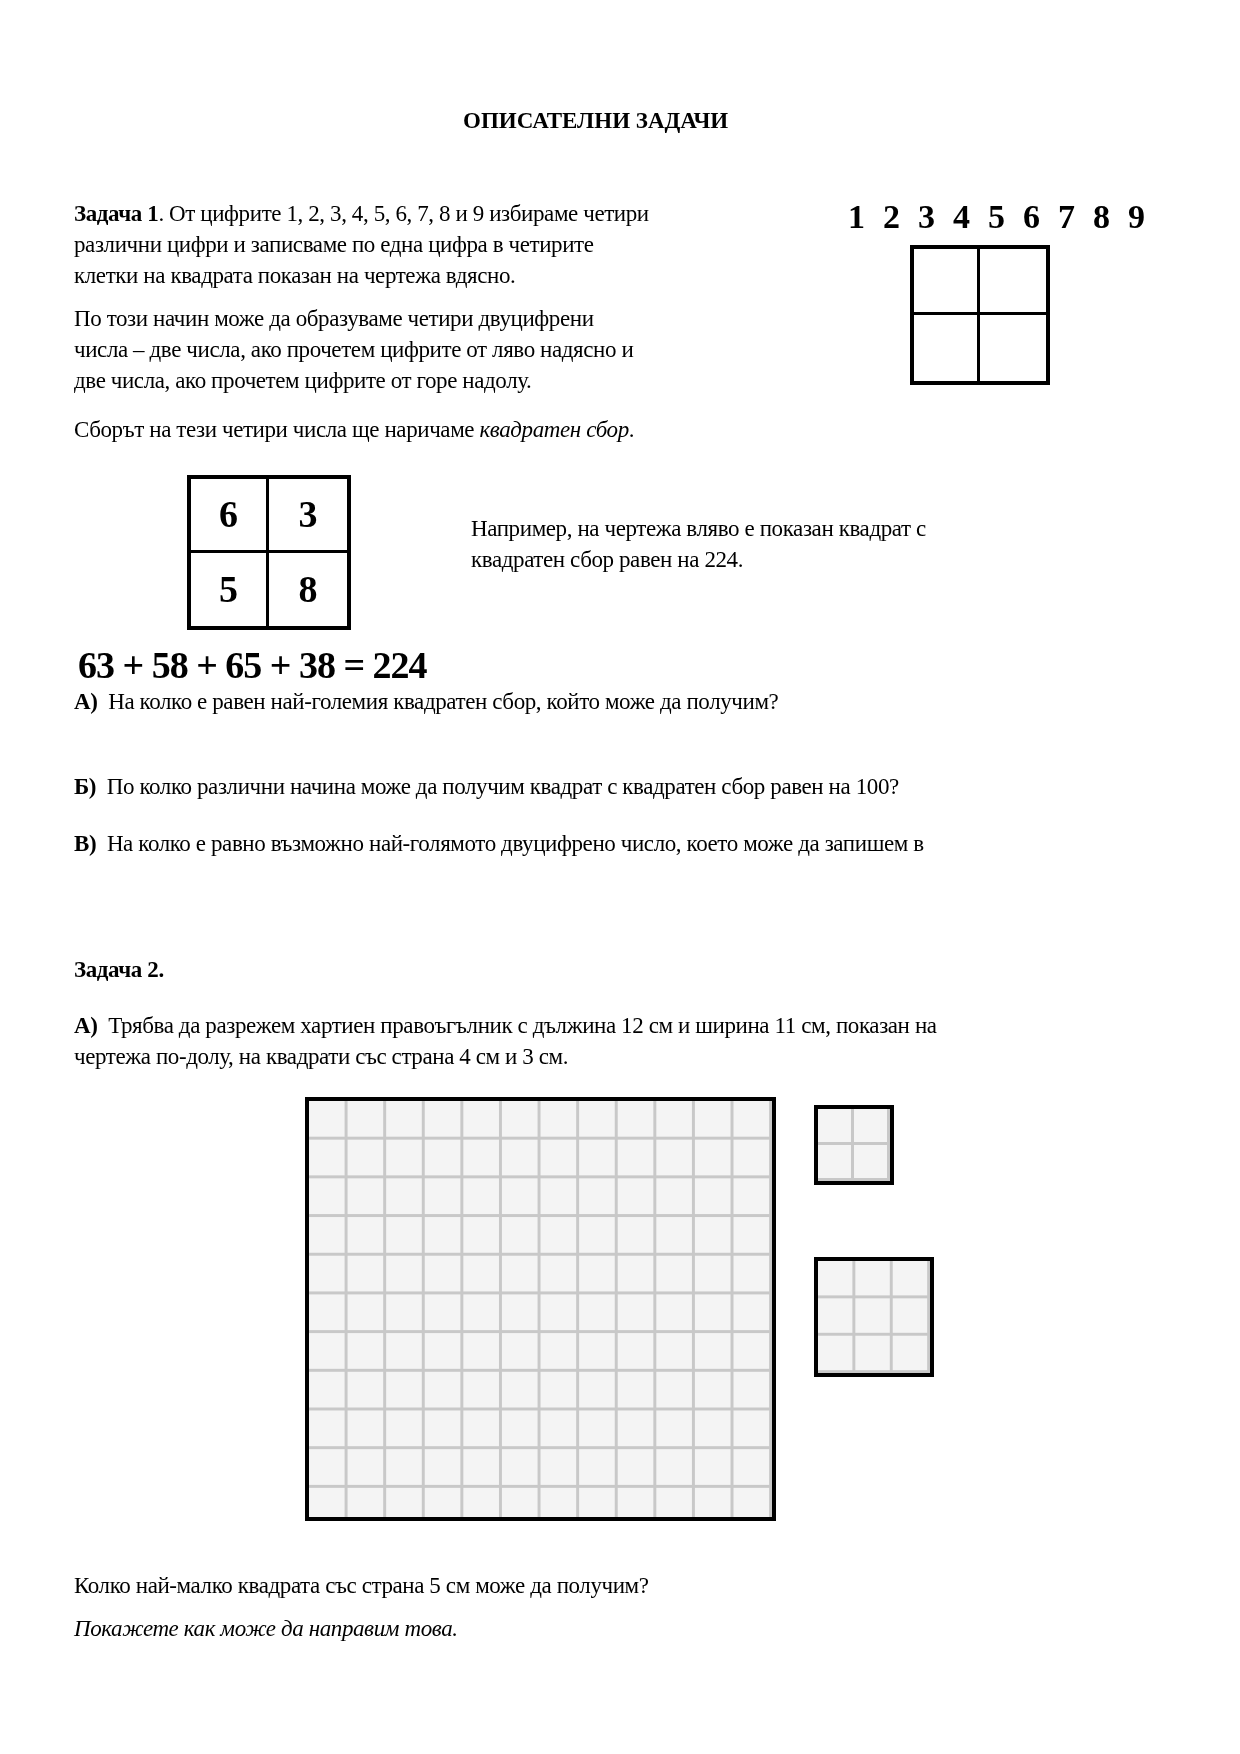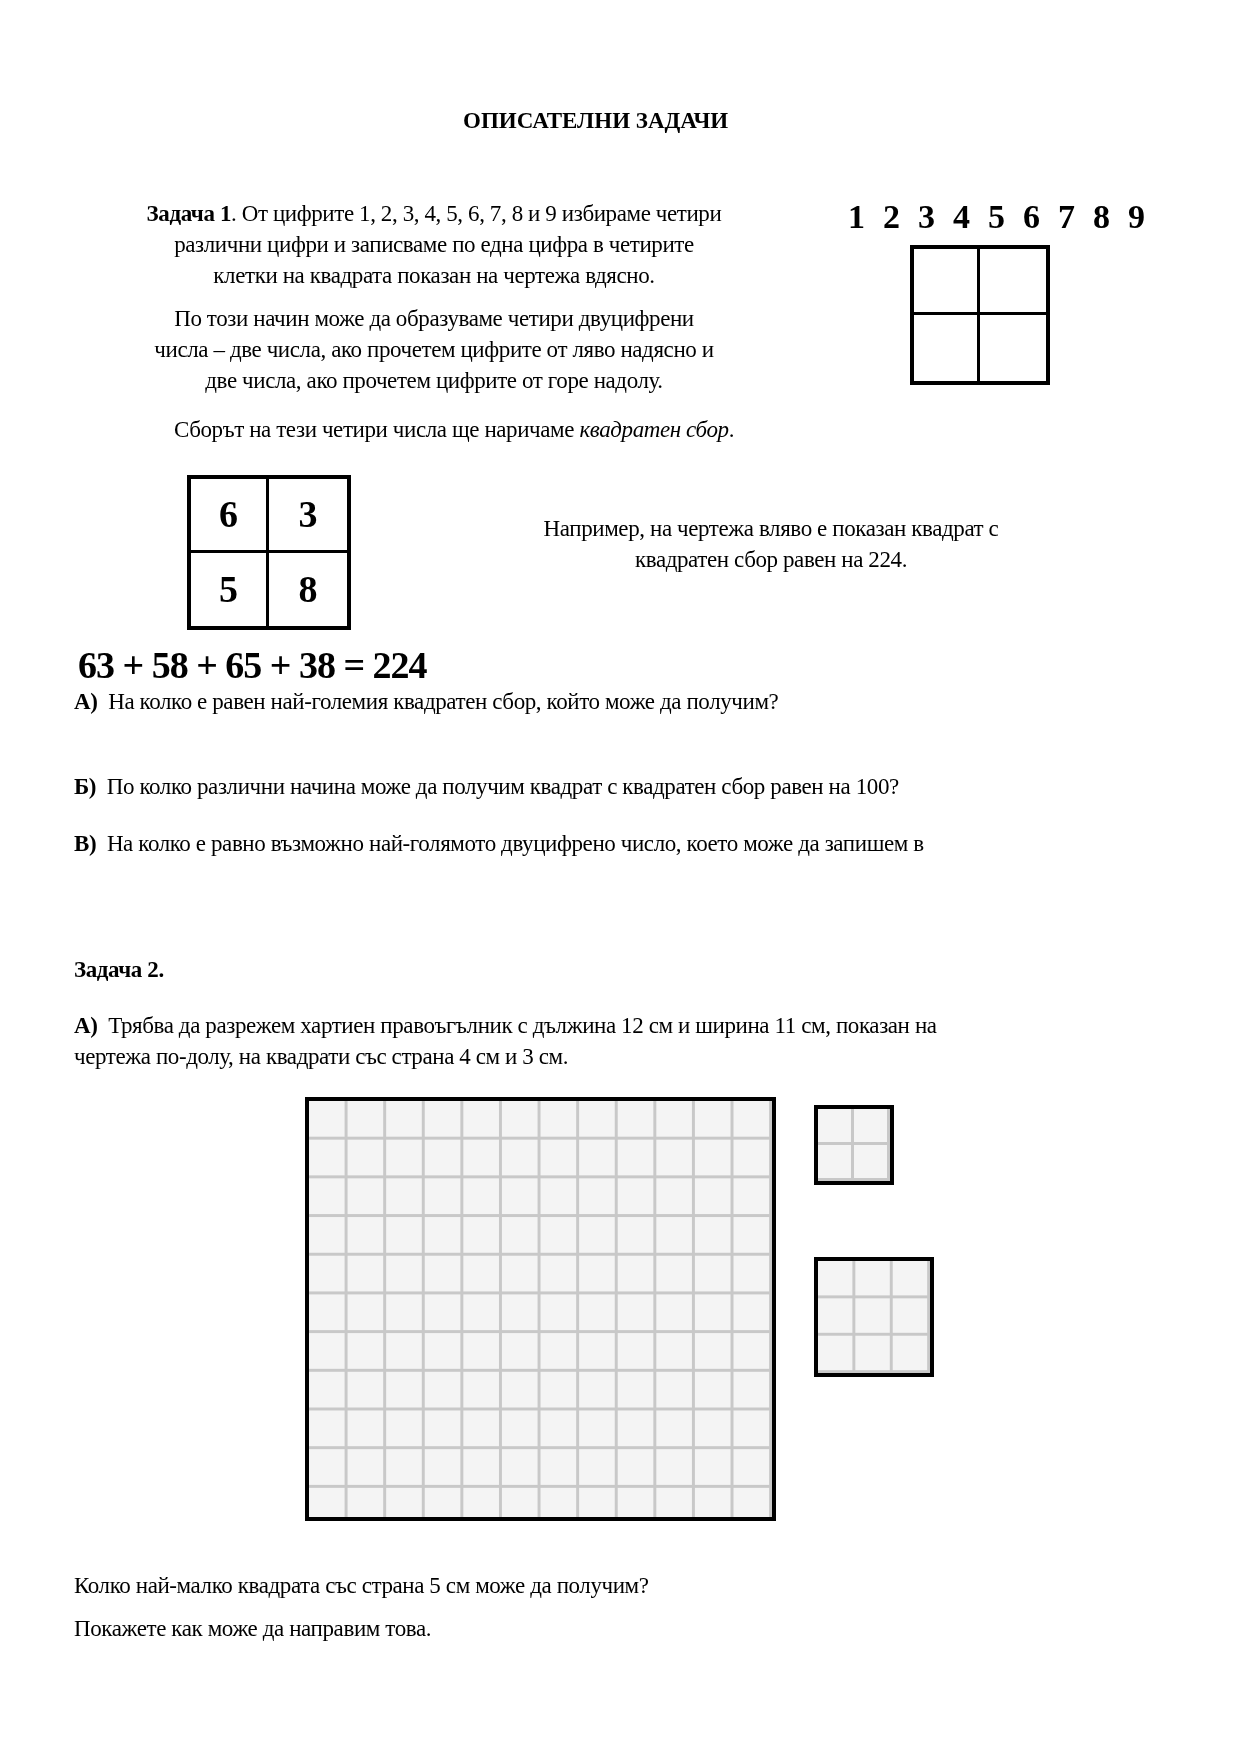--- a/index.html
+++ b/index.html
@@ -2,21 +2,21 @@
 <html><head>
 <meta charset="utf-8">
 <style>
   html, body { margin: 0; padding: 0; background: #ffffff; }
   body { width: 1240px; height: 1754px; position: relative; overflow: hidden;
          font-family: "Liberation Serif", "DejaVu Serif", serif; color: #000; }
   .abs { position: absolute; }
   .title { top: 108px; left: 0; width: 1240px; text-align: left; padding-left: 463px; box-sizing: border-box;
            font-weight: bold; font-size: 23px; letter-spacing: 0px; }
   .para { font-size: 23px; line-height: 31px; letter-spacing: -0.4px; }
-  .para p { margin: 0; text-align: center; }
+  .para p { margin: 0; }
   b { font-weight: bold; }
   .digits { top: 198px; left: 848px; font-size: 34px; font-weight: bold; letter-spacing: 0px; white-space: nowrap; }
   .digits span { display: inline-block; width: 35px; text-align: left; }
   .sq2 { border: 4px solid #000; box-sizing: border-box; display: grid;
          grid-template-columns: 1fr 1fr; grid-template-rows: 1fr 1fr; background:#fff; }
   .sq2 .c { border-right: 3px solid #000; border-bottom: 3px solid #000; display:flex;
             align-items:center; justify-content:center; font-weight:bold; font-size:38px; }
   .sq2 .c:nth-child(2n) { border-right: none; }
   .sq2 .c:nth-child(n+3) { border-bottom: none; }
   .equation { top: 643px; left: 78px; font-size: 38px; font-weight: bold; letter-spacing: -1px; white-space: nowrap; }
@@ -102,13 +102,13 @@
      background-position: -3px -3px;"></div>
 
 <div class="abs grid" style="top:1257px; left:814px; width:120px; height:120px;
      background-image:
        linear-gradient(to right, #c8c8c8 3px, transparent 3px),
        linear-gradient(to bottom, #c8c8c8 3px, transparent 3px);
      background-size: 37.4px 37.4px;
      background-position: -3px -3px;"></div>
 
 <div class="abs q" style="top:1570px; left:74px; width:1000px;">Колко най-малко квадрата със страна 5 см може да получим?</div>
-<div class="abs q" style="top:1613px; left:74px; width:1000px;">Покажете как може да направим това.</div>
+<div class="abs q" style="top:1613px; left:74px; width:1000px;font-style:italic;">Покажете как може да направим това.</div>
 
 </body></html>

